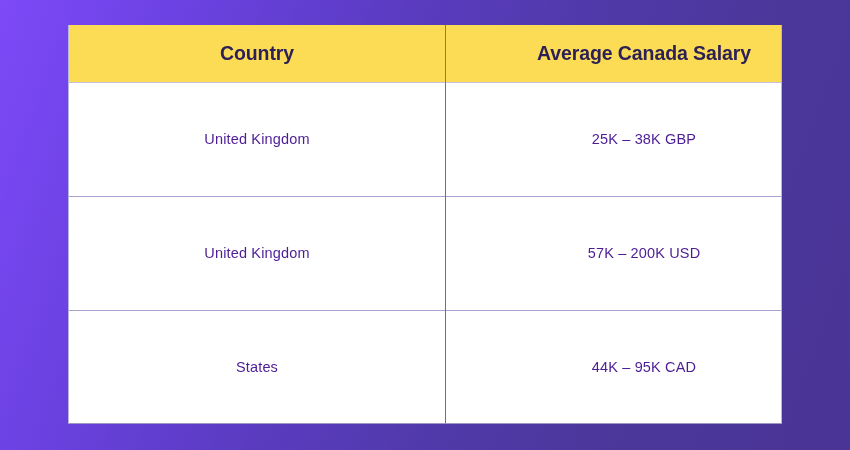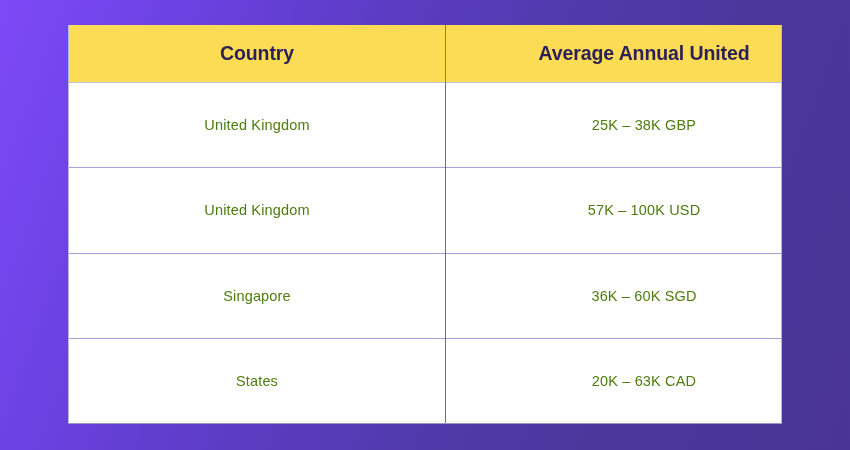--- a/index.html
+++ b/index.html
@@ -74,21 +74,21 @@
   }
   thead th.col-salary {
     width: 396px;
   }
 
   
   tbody tr {
     height: 48.8px;
   }
   tbody td {
-    color: #4d7c0f;
+    color: #4c1d95;
     font-size: 14.5px;
     font-weight: 400;
     letter-spacing: 0.15px;
     border-top: 1.5px solid #a7a2d0;
     height: 48.8px;
   }
   tbody td.cell-country {
     width: 318px;
     border-right: 1.5px solid #6d65b4;
   }
@@ -102,36 +102,32 @@
 </style>
 </head>
 <body>
 
 <div class="canvas">
   <div class="table-wrap">
     <table class="salary-table">
       <thead>
         <tr>
           <th class="col-country">Country</th>
-          <th class="col-salary">Average Annual United</th>
+          <th class="col-salary">Average Canada Salary</th>
         </tr>
       </thead>
       <tbody>
         <tr>
           <td class="cell-country">United Kingdom</td>
           <td class="cell-salary">25K – 38K GBP</td>
         </tr>
         <tr>
           <td class="cell-country">United Kingdom</td>
-          <td class="cell-salary">57K – 100K USD</td>
-        </tr>
-        <tr>
-          <td class="cell-country">Singapore</td>
-          <td class="cell-salary">36K – 60K SGD</td>
+          <td class="cell-salary">57K – 200K USD</td>
         </tr>
         <tr>
           <td class="cell-country">States</td>
-          <td class="cell-salary">20K – 63K CAD</td>
+          <td class="cell-salary">44K – 95K CAD</td>
         </tr>
       </tbody>
     </table>
   </div>
 </div>
 
 </body></html>

